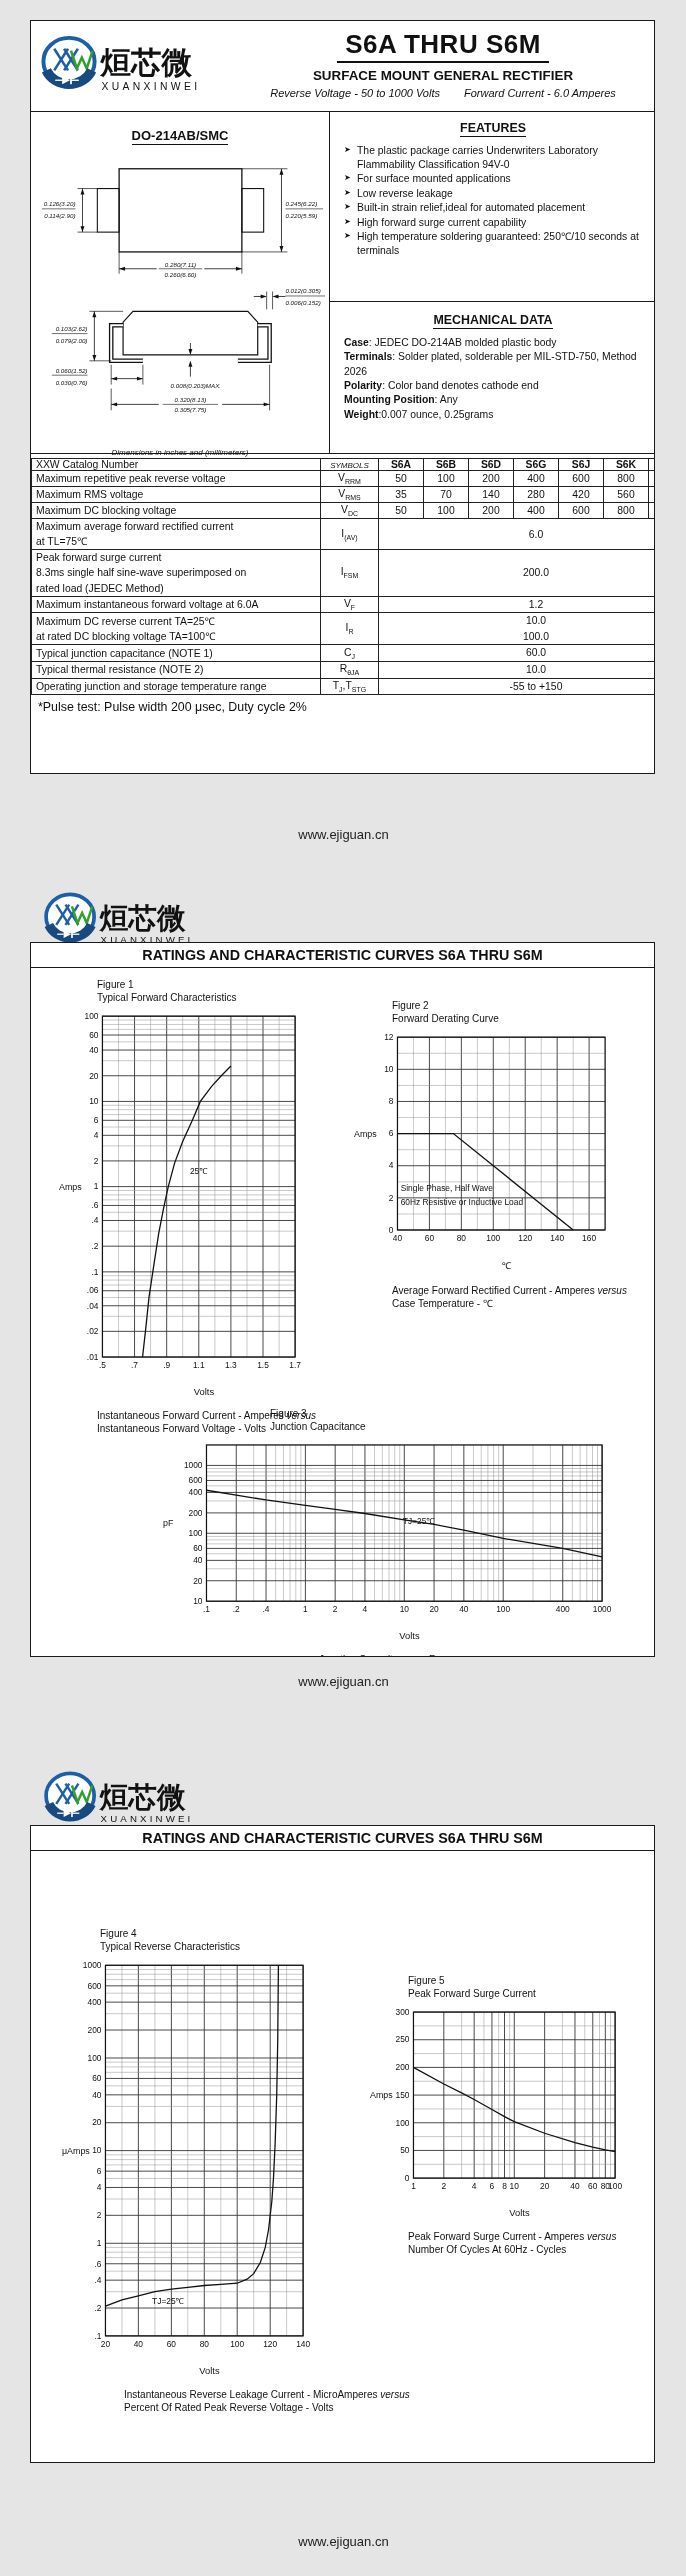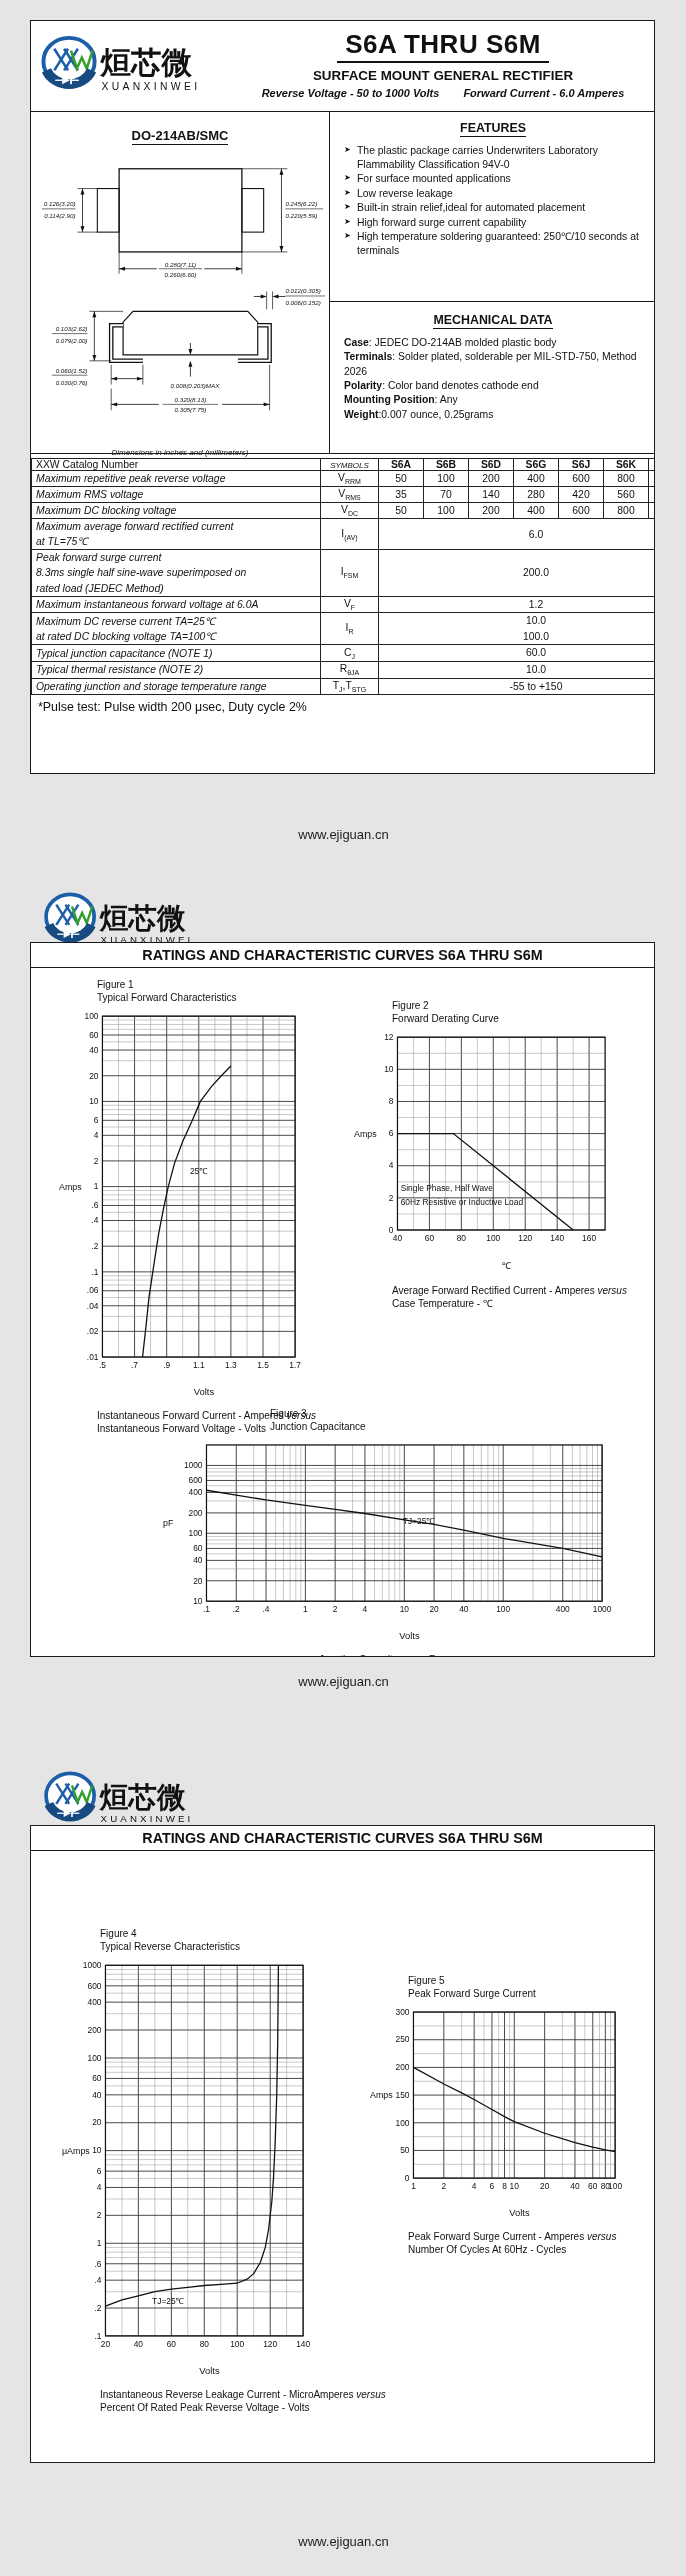--- a/index.html
+++ b/index.html
@@ -12,21 +12,21 @@
   .weblink{position:absolute;left:0;width:687px;text-align:center;font-size:13px;color:#222;}
   #footer1{top:827px;} #footer2{top:1674px;} #footer3{top:2534px;}
   .logo-abs{position:absolute;left:36px;} #logo2{top:888px;} #logo3{top:1767px;}
   
   .p1-header{display:flex;height:91px;border-bottom:1.6px solid #1a1a1a;box-sizing:border-box;}
   .p1-logo{padding:10px 0 0 8px;}
   .p1-titleblock{flex:1;text-align:center;padding-top:8px;}
   .p1-title{display:inline-block;font-size:26px;font-weight:bold;border-bottom:2.5px solid #111;padding:0 8px 1px 8px;letter-spacing:0.5px;}
   .p1-subtitle{font-size:13.4px;font-weight:bold;margin-top:5px;}
   .p1-tagline{font-size:11px;font-style:italic;margin-top:4px;}
-  .p1-tagline span{margin:0 12px;font-weight:bold;}
+  .p1-tagline span{margin:0 12px;}
   .p1-mid{display:flex;height:342px;border-bottom:1.6px solid #1a1a1a;box-sizing:border-box;}
   .p1-left{width:299px;border-right:1.6px solid #1a1a1a;box-sizing:border-box;text-align:center;}
   .pkg-title{display:inline-block;font-size:13px;font-weight:bold;border-bottom:1.6px solid #111;padding-bottom:1px;margin-top:16px;}
   .p1-right{flex:1;display:flex;flex-direction:column;}
   .feat{height:190px;border-bottom:1.6px solid #1a1a1a;box-sizing:border-box;padding:6px 12px 0 14px;}
   .mech{padding:8px 12px 0 14px;}
   .sec-head{text-align:center;margin-bottom:7px;}
   .sec-head span{display:inline-block;font-size:12.4px;font-weight:bold;border-bottom:1.6px solid #111;padding-bottom:1px;}
   .feat-item{display:flex;font-size:10.4px;line-height:1.3;margin-bottom:1px;}
   .feat-item .bullet{width:13px;flex:none;font-size:8px;padding-top:1px;}
@@ -34,21 +34,21 @@
   .ratings-head{text-align:center;font-size:13px;font-weight:bold;padding:2px 0;border-bottom:2.5px solid #111;}
   .ratings-notes{font-size:10.4px;line-height:1.3;padding:3px 6px;}
   table#ratings-table{border-collapse:collapse;width:624px;margin-top:4px;table-layout:fixed;}
   #ratings-table td{border:1px solid #222;font-size:10.4px;padding:0 4px;vertical-align:middle;}
   #ratings-table .c-param{width:280px;text-align:left;}
   #ratings-table .c-sym{width:49px;text-align:center;}
   #ratings-table .c-dev{width:36px;text-align:center;}
   #ratings-table .th-sym i{font-size:8px;}
   #ratings-table .th-dev,#ratings-table .th-unit{font-weight:bold;}
   #ratings-table sub{font-size:7px;}
-  #ratings-table .c-param div{line-height:1.45;font-style:italic;}
+  #ratings-table .c-param div{line-height:1.45;}
   #ratings-table .c-dev div{line-height:1.5;}
   .pulse-note{font-size:12.4px;padding:5px 7px 1px;}
   
   .pkg-svg text{font-size:6.3px;font-style:italic;fill:#111;}
   .pkg-caption{font-size:8px;font-style:italic;margin-top:2px;}
   
   .banner{height:24px;line-height:24px;text-align:center;font-size:14.3px;font-weight:bold;border-bottom:1.6px solid #1a1a1a;}
   .figure{position:absolute;}
   .figtitle{font-size:10px;line-height:1.25;margin-bottom:4px;}
   .xaxis-label{font-size:9.4px;text-align:center;margin-top:1px;}
@@ -678,21 +678,21 @@
           <text x="46.0" y="394" text-anchor="middle" font-size="8.5">20</text>
           <text x="79.3" y="394" text-anchor="middle" font-size="8.5">40</text>
           <text x="112.7" y="394" text-anchor="middle" font-size="8.5">60</text>
           <text x="146.0" y="394" text-anchor="middle" font-size="8.5">80</text>
           <text x="179.3" y="394" text-anchor="middle" font-size="8.5">100</text>
           <text x="212.7" y="394" text-anchor="middle" font-size="8.5">120</text>
           <text x="246.0" y="394" text-anchor="middle" font-size="8.5">140</text>
           <text x="2" y="198.5" font-size="9">μAmps</text>
           <polyline points="46.0,352.8 62.7,346.5 79.3,342.6 96.0,338.3 112.7,335.6 129.3,333.8 146.0,332.0 162.7,330.8 179.3,329.7 189.3,325.6 196.0,320.0 202.7,308.7 207.7,293.5 211.0,275.6 214.3,247.3 216.0,223.7 217.7,188.1 219.3,139.1 220.3,85.2 221.0,8.0" fill="none" stroke="#111" stroke-width="1.3"></polyline>
           <text x="109.3" y="350.9" font-size="8.5" text-anchor="middle">TJ=25℃</text>
-        </svg><div class="xaxis-label" style="width:253px;padding-left:46px;box-sizing:border-box;">Volts</div><div class="figcaption" style="margin-left:40px">Instantaneous Reverse Leakage Current - MicroAmperes <i>versus</i><br>Percent Of Rated Peak Reverse Voltage - Volts</div></div>
+        </svg><div class="xaxis-label" style="width:253px;padding-left:46px;box-sizing:border-box;">Volts</div><div class="figcaption" style="margin-left:64px">Instantaneous Reverse Leakage Current - MicroAmperes <i>versus</i><br>Percent Of Rated Peak Reverse Voltage - Volts</div></div>
   <div class="figure" id="figwrap-4" style="left:337px;top:149px;"><div class="figtitle" style="margin-left:40px">Figure 5<br>Peak Forward Surge Current</div><svg width="257" height="198" viewBox="0 0 260 200">
           <line x1="46.0" y1="8" x2="46.0" y2="176" stroke="#333" stroke-width="0.9"></line>
           <line x1="76.7" y1="8" x2="76.7" y2="176" stroke="#333" stroke-width="0.9"></line>
           <line x1="94.7" y1="8" x2="94.7" y2="176" stroke="#909090" stroke-width="0.5"></line>
           <line x1="107.4" y1="8" x2="107.4" y2="176" stroke="#333" stroke-width="0.9"></line>
           <line x1="117.3" y1="8" x2="117.3" y2="176" stroke="#909090" stroke-width="0.5"></line>
           <line x1="125.4" y1="8" x2="125.4" y2="176" stroke="#333" stroke-width="0.9"></line>
           <line x1="132.2" y1="8" x2="132.2" y2="176" stroke="#909090" stroke-width="0.5"></line>
           <line x1="138.1" y1="8" x2="138.1" y2="176" stroke="#333" stroke-width="0.9"></line>
           <line x1="143.3" y1="8" x2="143.3" y2="176" stroke="#909090" stroke-width="0.5"></line>

